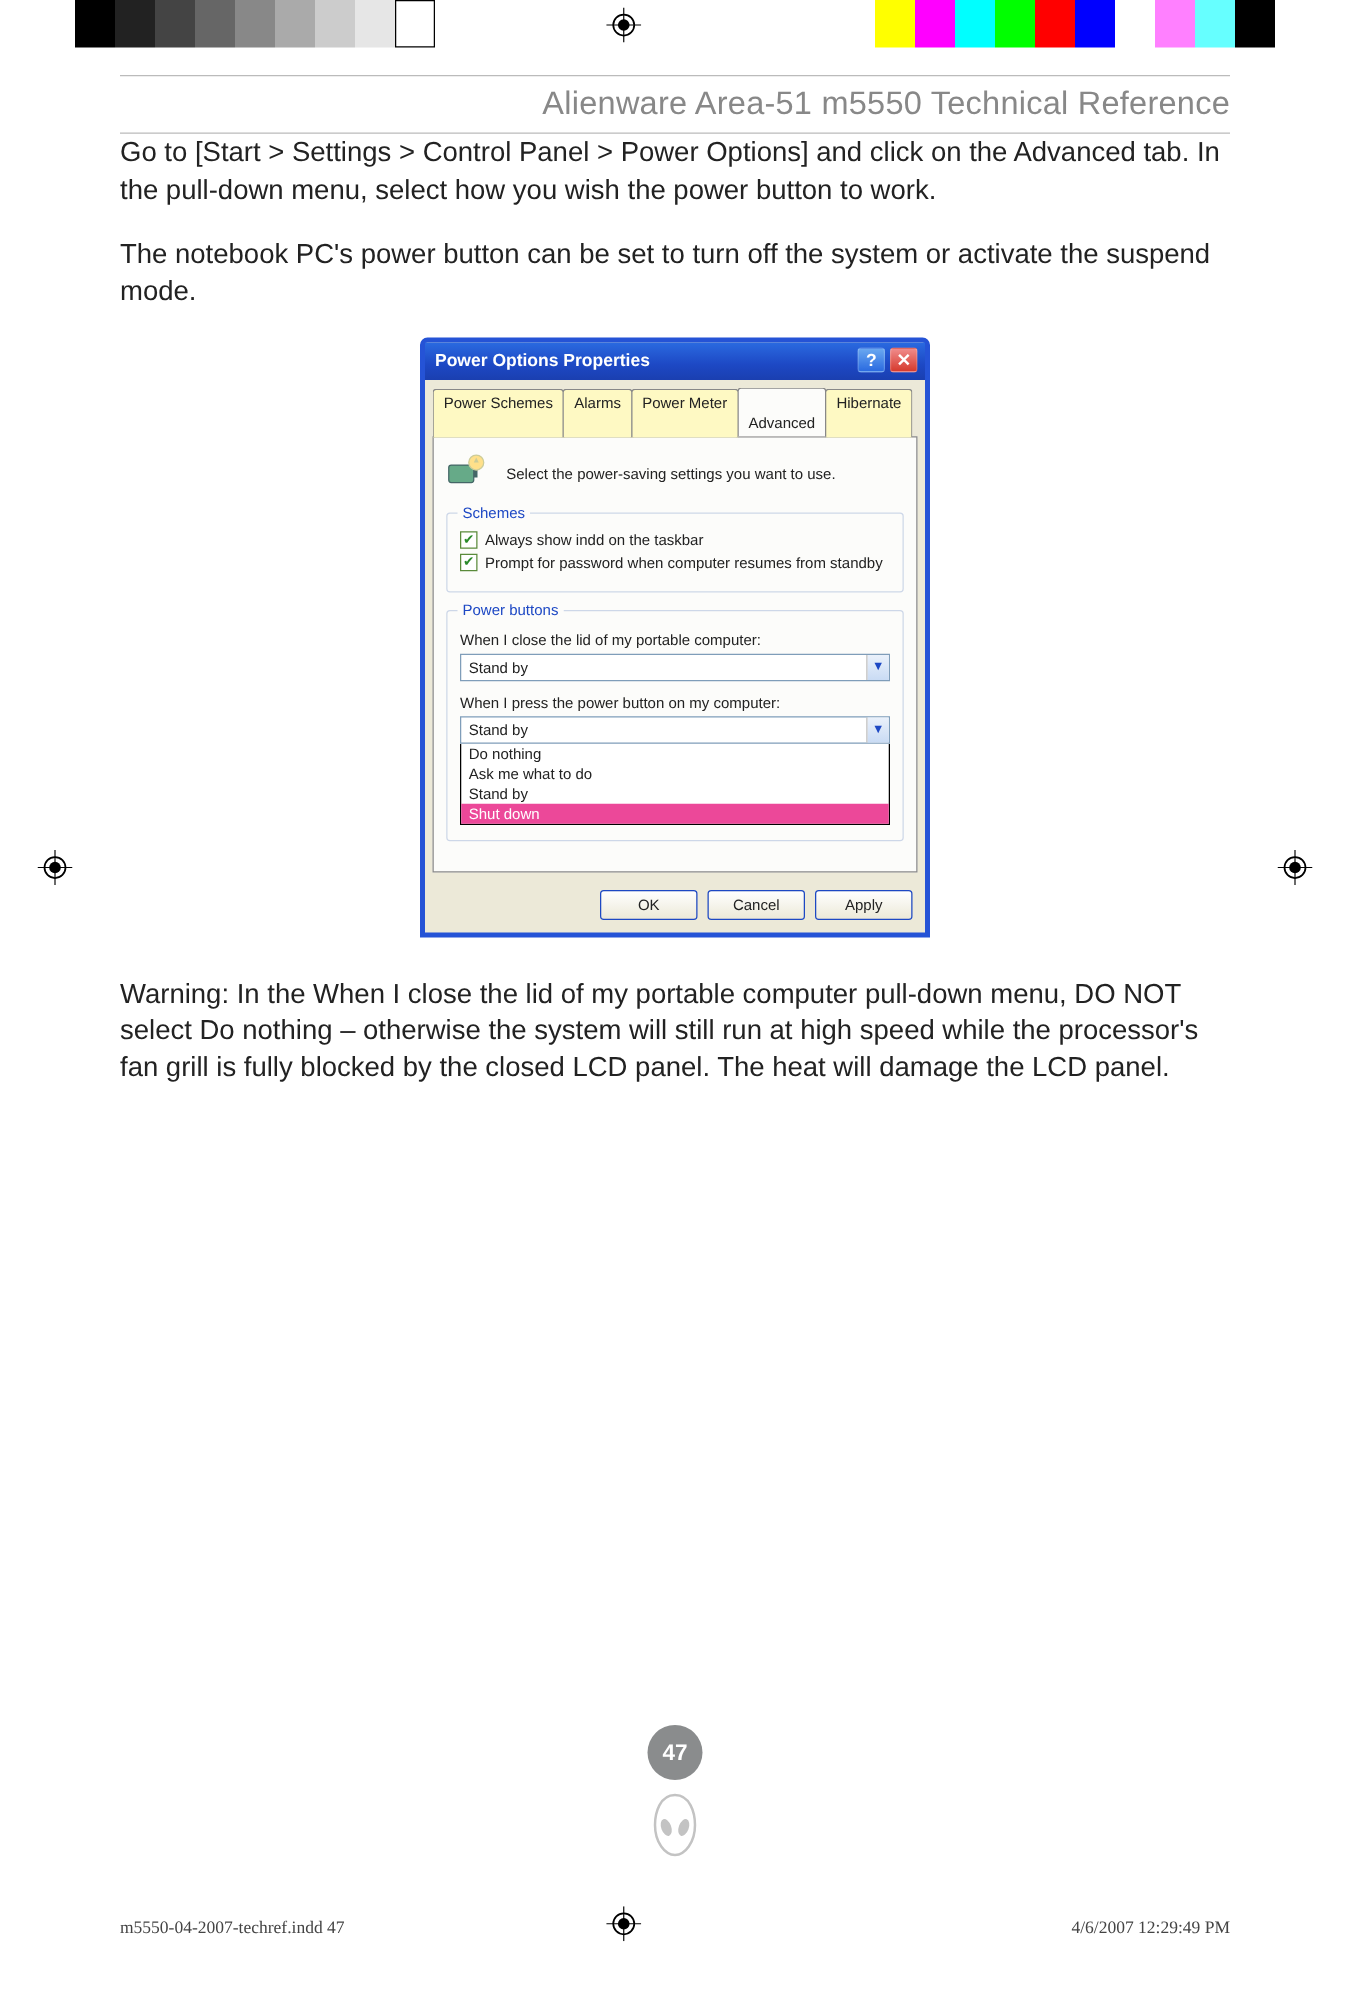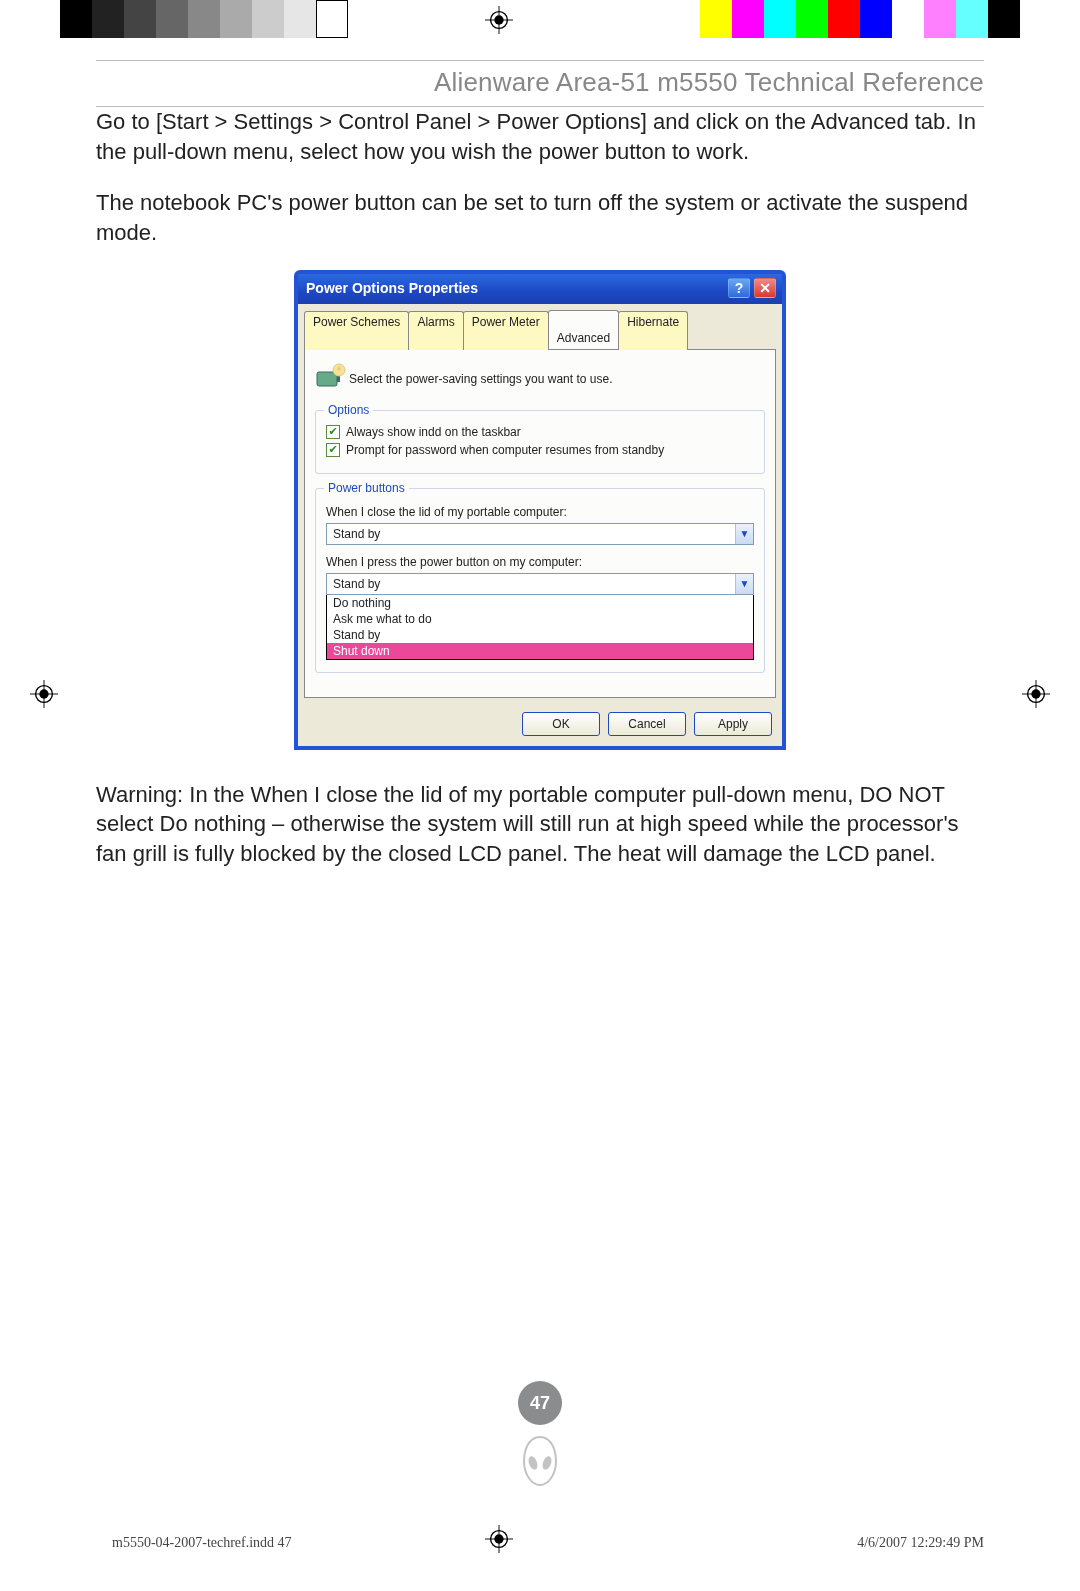--- a/index.html
+++ b/index.html
@@ -58,21 +58,21 @@
     margin: 22px 0 18px 0;
     color: #222;
   }
   .body-text {
     font-size: 22px;
     line-height: 1.35;
     color: #222;
     margin-bottom: 22px;
   }
   .dialog-wrap {
-    width: 492px;
+    width: 408px;
     margin: 12px auto 30px auto;
   }
 
   
   .xp-dialog {
     border: 4px solid #2553d6;
     border-radius: 6px 6px 0 0;
     background: #ece9d8;
     font-family: Tahoma, sans-serif;
   }
@@ -125,21 +125,21 @@
     padding-top:20px; padding-bottom:4px;
   }
   .xp-panel {
     background: #fcfcfa;
     border: 1px solid #888;
     margin: 0 6px 6px 6px;
     padding: 12px 10px 10px 10px;
     font-size: 12px;
     color: #222;
   }
-  .xp-iconrow { display:flex; align-items:center; gap:0; margin-bottom:14px; }
+  .xp-iconrow { display:flex; align-items:center; gap:14px; margin-bottom:14px; }
   .xp-iconrow .icon {
     width:34px; height:34px;
     display:flex; align-items:center; justify-content:center;
   }
   .fieldset {
     border: 1px solid #cdd7e8;
     border-radius: 3px;
     padding: 10px 10px 12px 10px;
     margin-bottom: 14px;
     position: relative;
@@ -195,21 +195,21 @@
   }
   .page-num {
     width:44px; height:44px; border-radius:50%;
     background:#8a8c8d; color:#fff; font-weight:700;
     display:flex; align-items:center; justify-content:center;
     font-size:18px;
   }
   .alien-icon svg { width:40px; height:52px; opacity:.5; }
 
   .footer {
-    position:absolute; bottom:40px; left:112px; right:96px;
+    position:absolute; bottom:40px; left:96px; right:96px;
     display:flex; justify-content:space-between;
     font-size:14px; color:#444;
     font-family: "Times New Roman", serif;
   }
 </style>
 </head>
 <body>
 
 <div class="color-bars">
   <div class="cb-grays">
@@ -297,21 +297,21 @@
                   <rect x="2" y="10" width="20" height="14" rx="2" fill="#6a8" stroke="#466"></rect>
                   <rect x="22" y="14" width="3" height="6" fill="#466"></rect>
                   <circle cx="24" cy="8" r="6" fill="#ffe08a" stroke="#cc9"></circle>
                   <path d="M24 4 l2 4 h-4 z" fill="#cc9"></path>
                 </svg>
             </div>
             <span>Select the power-saving settings you want to use.</span>
           </div>
 
           <div class="fieldset">
-            <span class="legend">Options</span>
+            <span class="legend">Schemes</span>
             <div class="chk-row">
               <div class="chk">✔</div>
               <span>Always show indd on the taskbar</span>
             </div>
             <div class="chk-row">
               <div class="chk">✔</div>
               <span>Prompt for password when computer resumes from standby</span>
             </div>
           </div>
 

